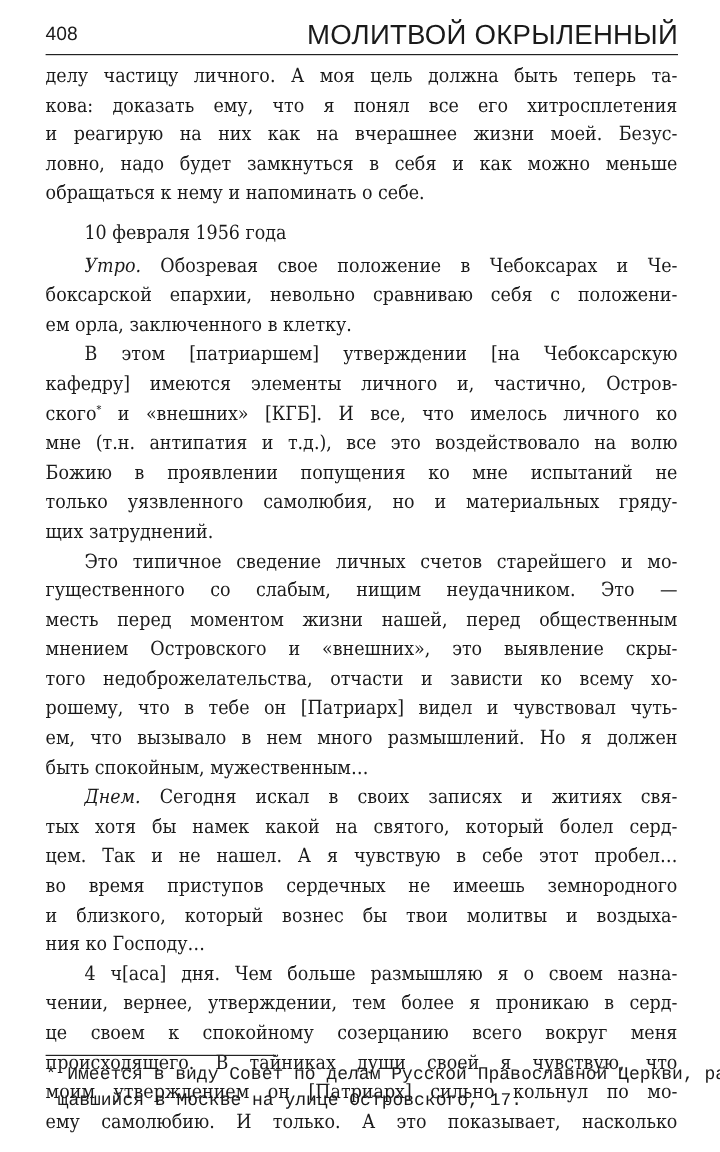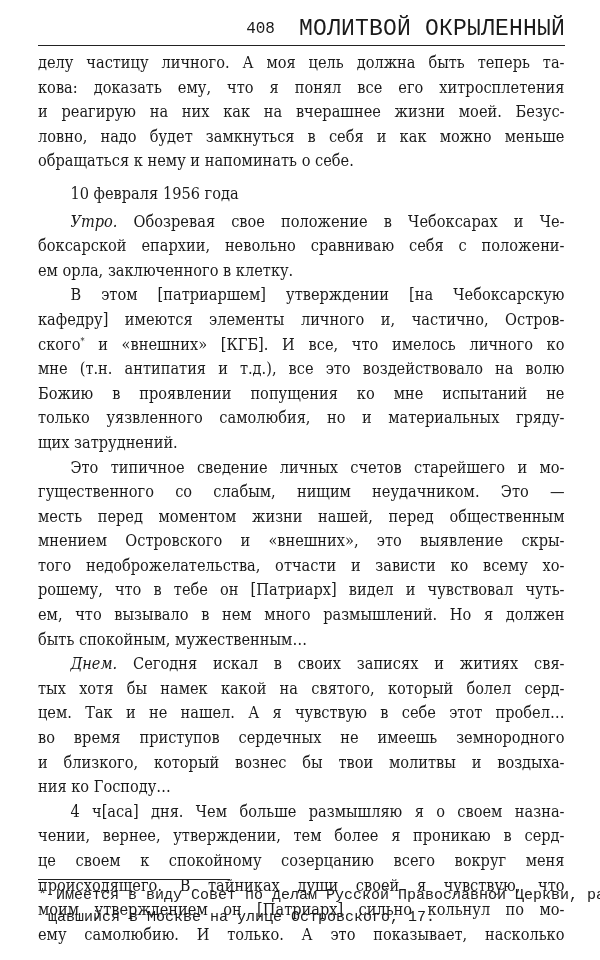--- a/index.html
+++ b/index.html
@@ -15,23 +15,23 @@
       color: #1a1a1a;
     }
     .page {
       position: absolute;
       left: 38px;
       top: 14px;
       width: 527px;
     }
     .running-head {
       display: flex;
-      justify-content: flex-end;
+      justify-content: space-between;
       align-items: flex-end;
-      font-family: Liberation Mono, monospace;
+      font-family: Liberation Sans, sans-serif;
       font-size: 17px;
       line-height: 22px;
       height: 26px;
       padding-bottom: 5px;
       border-bottom: 1.5px solid #222;
       gap: 24px;
     }
     .running-head .folio {
       font-size: 16px;
     }

